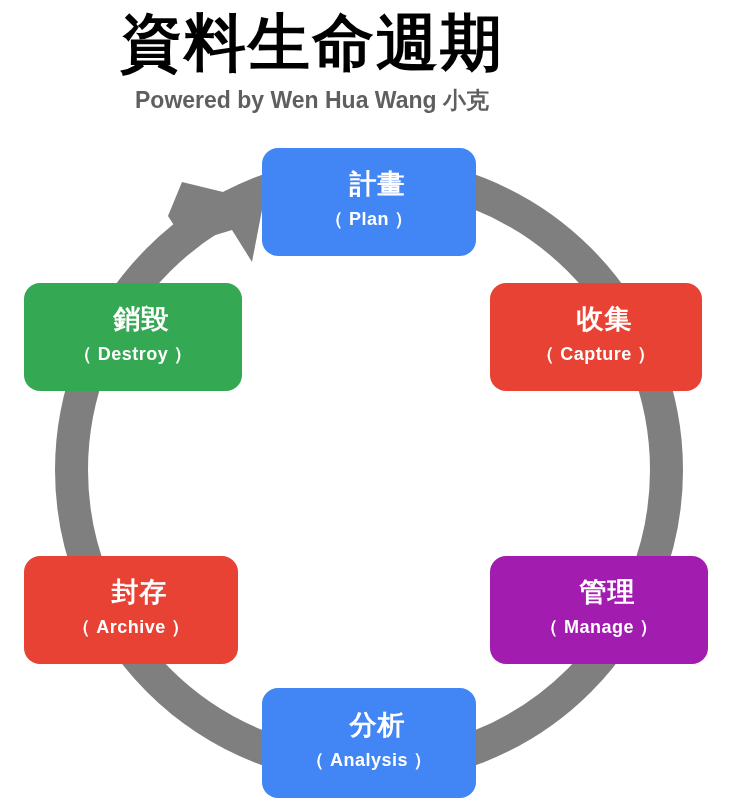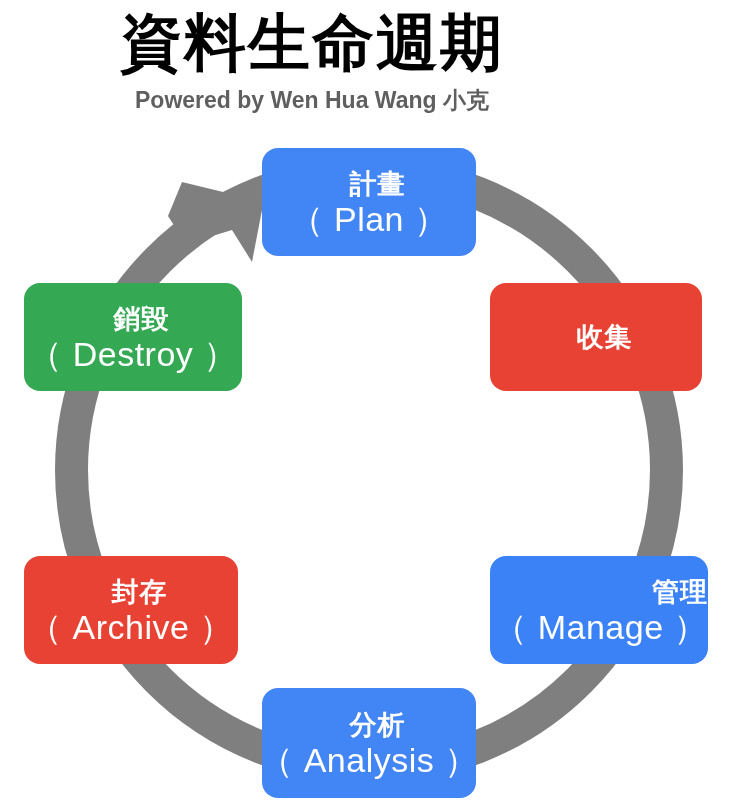--- a/index.html
+++ b/index.html
@@ -77,23 +77,23 @@
   .stage-zh {
     font-size: 27px;
     line-height: 34px;
     font-weight: 700;
     letter-spacing: 1px;
     color: #ffffff;
     white-space: nowrap;
     padding-left: 17px;
   }
   .stage-en {
-    font-size: 34px;
+    font-size: 18px;
     line-height: 36px;
-    font-weight: 400;
+    font-weight: 700;
     letter-spacing: 0.5px;
     color: #ffffff;
     white-space: nowrap;
   }
 
   
   #stage-plan     { left: 262px; top: 148px; width: 214px; height: 108px; }
   #stage-capture  { left: 490px; top: 283px; width: 212px; height: 108px; }
   #stage-manage   { left: 490px; top: 556px; width: 218px; height: 108px; }
   #stage-analysis { left: 262px; top: 688px; width: 214px; height: 110px; }
@@ -117,23 +117,24 @@
     <polygon points="182,182 256,200 262,210 252,262 232,230 186,244 168,216" fill="#7f7f7f"></polygon>
   </svg>
 
   <div class="stage-box" id="stage-plan" style="background: rgb(66, 133, 244);">
     <span class="stage-zh">計畫</span>
     <span class="stage-en">（ Plan ）</span>
   </div>
 
   <div class="stage-box" id="stage-capture" style="background: rgb(232, 66, 52);">
     <span class="stage-zh">收集</span>
+    <span class="stage-en">（ Capture ）</span>
   </div>
 
-  <div class="stage-box" id="stage-manage" style="background: #3b82f6; align-items: flex-end;">
+  <div class="stage-box" id="stage-manage" style="background: #a21caf;">
     <span class="stage-zh">管理</span>
     <span class="stage-en">（ Manage ）</span>
   </div>
 
   <div class="stage-box" id="stage-analysis" style="background: rgb(66, 133, 244);">
     <span class="stage-zh">分析</span>
     <span class="stage-en">（ Analysis ）</span>
   </div>
 
   <div class="stage-box" id="stage-archive" style="background: rgb(232, 66, 52);">

